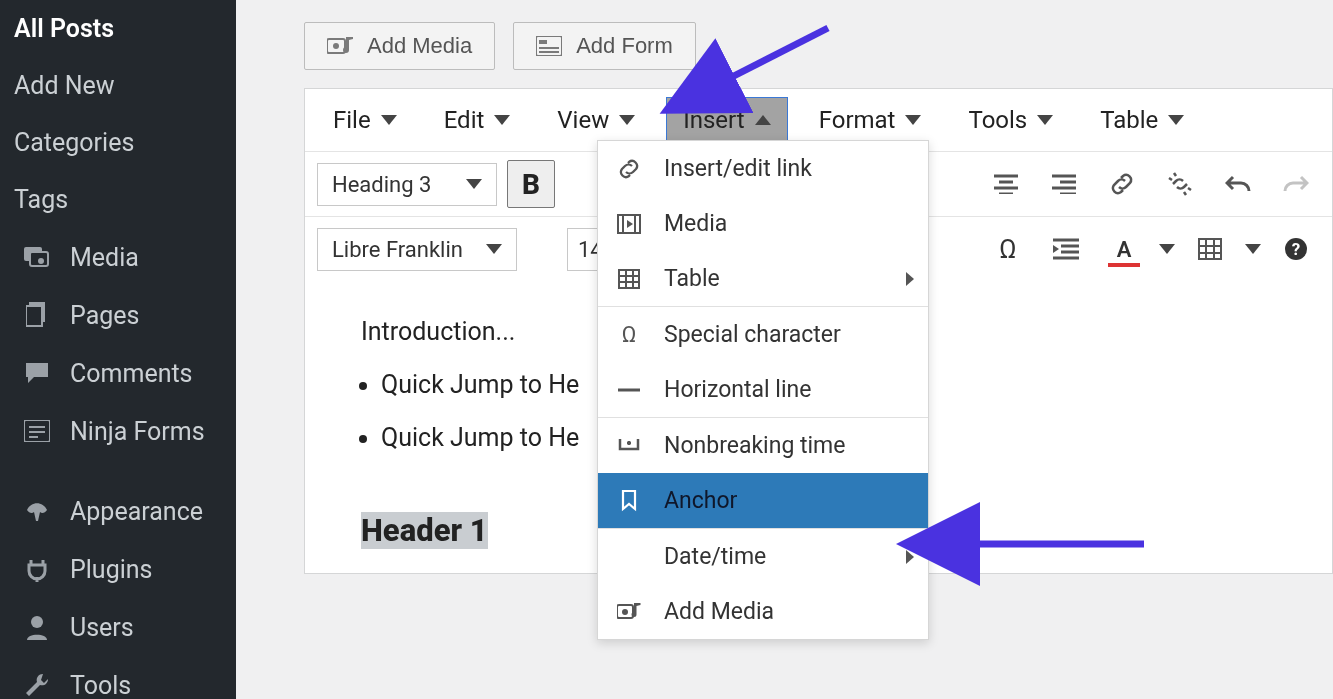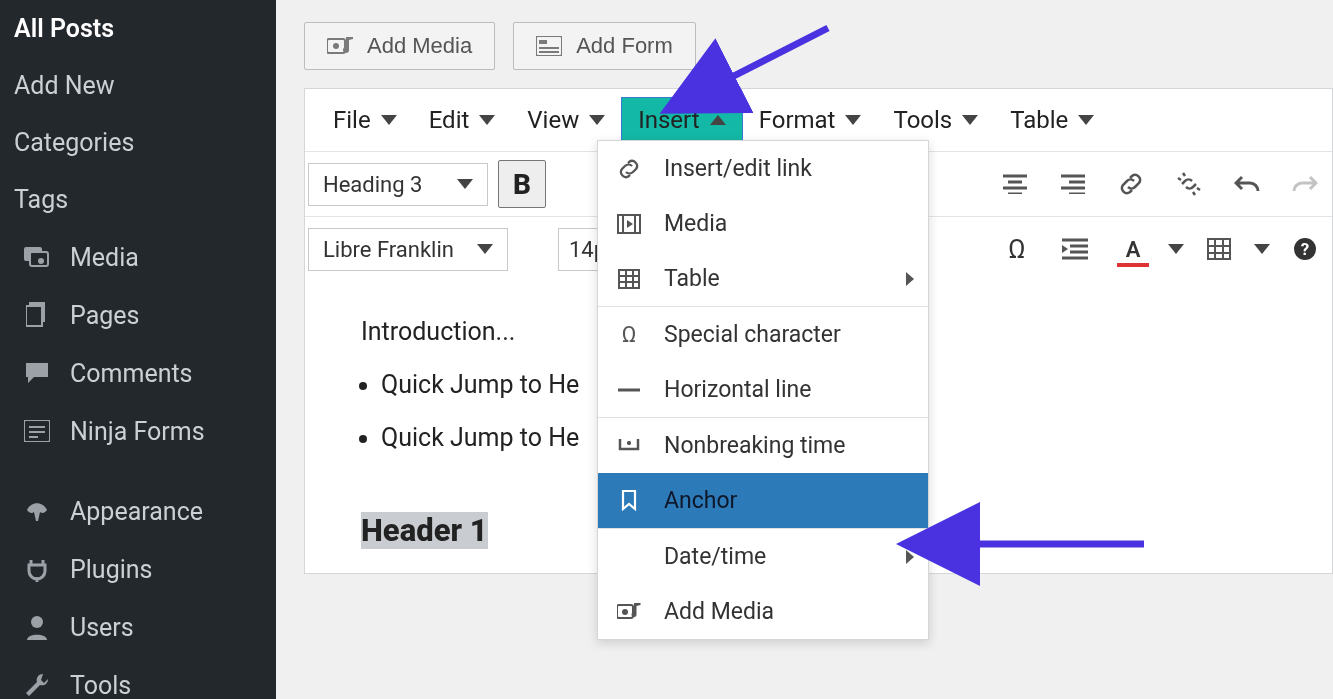--- a/index.html
+++ b/index.html
@@ -1,44 +1,44 @@
 <!DOCTYPE html>
 <html><head>
 <meta charset="utf-8">
 <style>
   * { box-sizing: border-box; margin: 0; padding: 0; }
   html, body { width: 1333px; height: 699px; font-family: -apple-system, BlinkMacSystemFont, "Segoe UI", Roboto, Arial, sans-serif; background:#f0f0f1; overflow:hidden; }
 
   
-  .sidebar { position:absolute; left:0; top:0; width:276px; height:700px; background:#23282d; color:#cbd0d4; }
+  .sidebar { position:absolute; left:0; top:0; width:236px; height:700px; background:#23282d; color:#cbd0d4; }
   .sb-item { display:flex; align-items:center; padding:14px 22px; font-size:25px; cursor:pointer; }
   .sb-item.sub { padding-left:14px; }
   .sb-item.head { color:#ffffff; font-weight:600; }
   .sb-icon { width:30px; height:30px; display:flex; align-items:center; justify-content:center; margin-right:18px; color:#9ba1a7; }
 
   
   .main { position:absolute; left:276px; top:0; right:0; height:100%; }
 
   
   .top-buttons { padding:22px 28px 12px; display:flex; gap:18px; }
   .wp-btn { display:flex; align-items:center; gap:14px; border:1px solid #bcbcbc; background:#f3f3f3; color:#555; font-size:22px; padding:10px 22px; border-radius:2px; cursor:pointer; }
   .wp-btn .ico { width:26px; height:26px; display:flex; align-items:center; justify-content:center; color:#7a7a7a; }
 
   
   .editor { position:absolute; left:28px; right:0; top:88px; background:#fff; border:1px solid #d5d6d7; }
 
   
-  .menubar { display:flex; align-items:center; gap:0; padding:8px 12px; border-bottom:1px solid #e4e4e4; }
+  .menubar { display:flex; align-items:center; gap:15px; padding:8px 12px; border-bottom:1px solid #e4e4e4; }
   .menu-item { display:flex; align-items:center; gap:10px; padding:8px 16px; font-size:24px; color:#222; cursor:pointer; }
-  .menu-item.active { border:1px solid #3a78d6; background:#14b8a6; }
+  .menu-item.active { border:1px solid #3a78d6; background:#a3a3a3; }
   .tri-down { width:0;height:0;border-left:8px solid transparent;border-right:8px solid transparent;border-top:10px solid #444; }
   .tri-up   { width:0;height:0;border-left:8px solid transparent;border-right:8px solid transparent;border-bottom:10px solid #444; }
 
   
-  .toolbar { padding:8px 3px; border-bottom:1px solid #e4e4e4; display:flex; align-items:center; gap:10px; }
+  .toolbar { padding:8px 12px; border-bottom:1px solid #e4e4e4; display:flex; align-items:center; gap:10px; }
   .toolbar.row2 { border-bottom:none; }
   .tb-select { display:flex; align-items:center; justify-content:space-between; border:1px solid #c8c8c8; background:#fff; padding:8px 14px; font-size:22px; min-width:180px; cursor:pointer; color:#333; }
   .tb-select.sm { min-width:80px; padding:8px 10px;margin-left:40px; }
   .tb-btn { width:48px; height:48px; display:flex; align-items:center; justify-content:center; color:#555; cursor:pointer; font-size:24px; border-radius:2px; }
   .tb-btn.bold-active { border:1px solid #777; background:#eee; font-weight:800; color:#222; font-size:28px; }
   .tb-btn.dis { color:#c3c3c3; }
   .tb-btn.q { color:#333; }
   .tb-gap-r { margin-left:auto; }
   .tb-underA { position:relative; }
   .tb-underA::after { content:""; position:absolute; left:8px; right:8px; bottom:6px; height:4px; background:#d33; }

